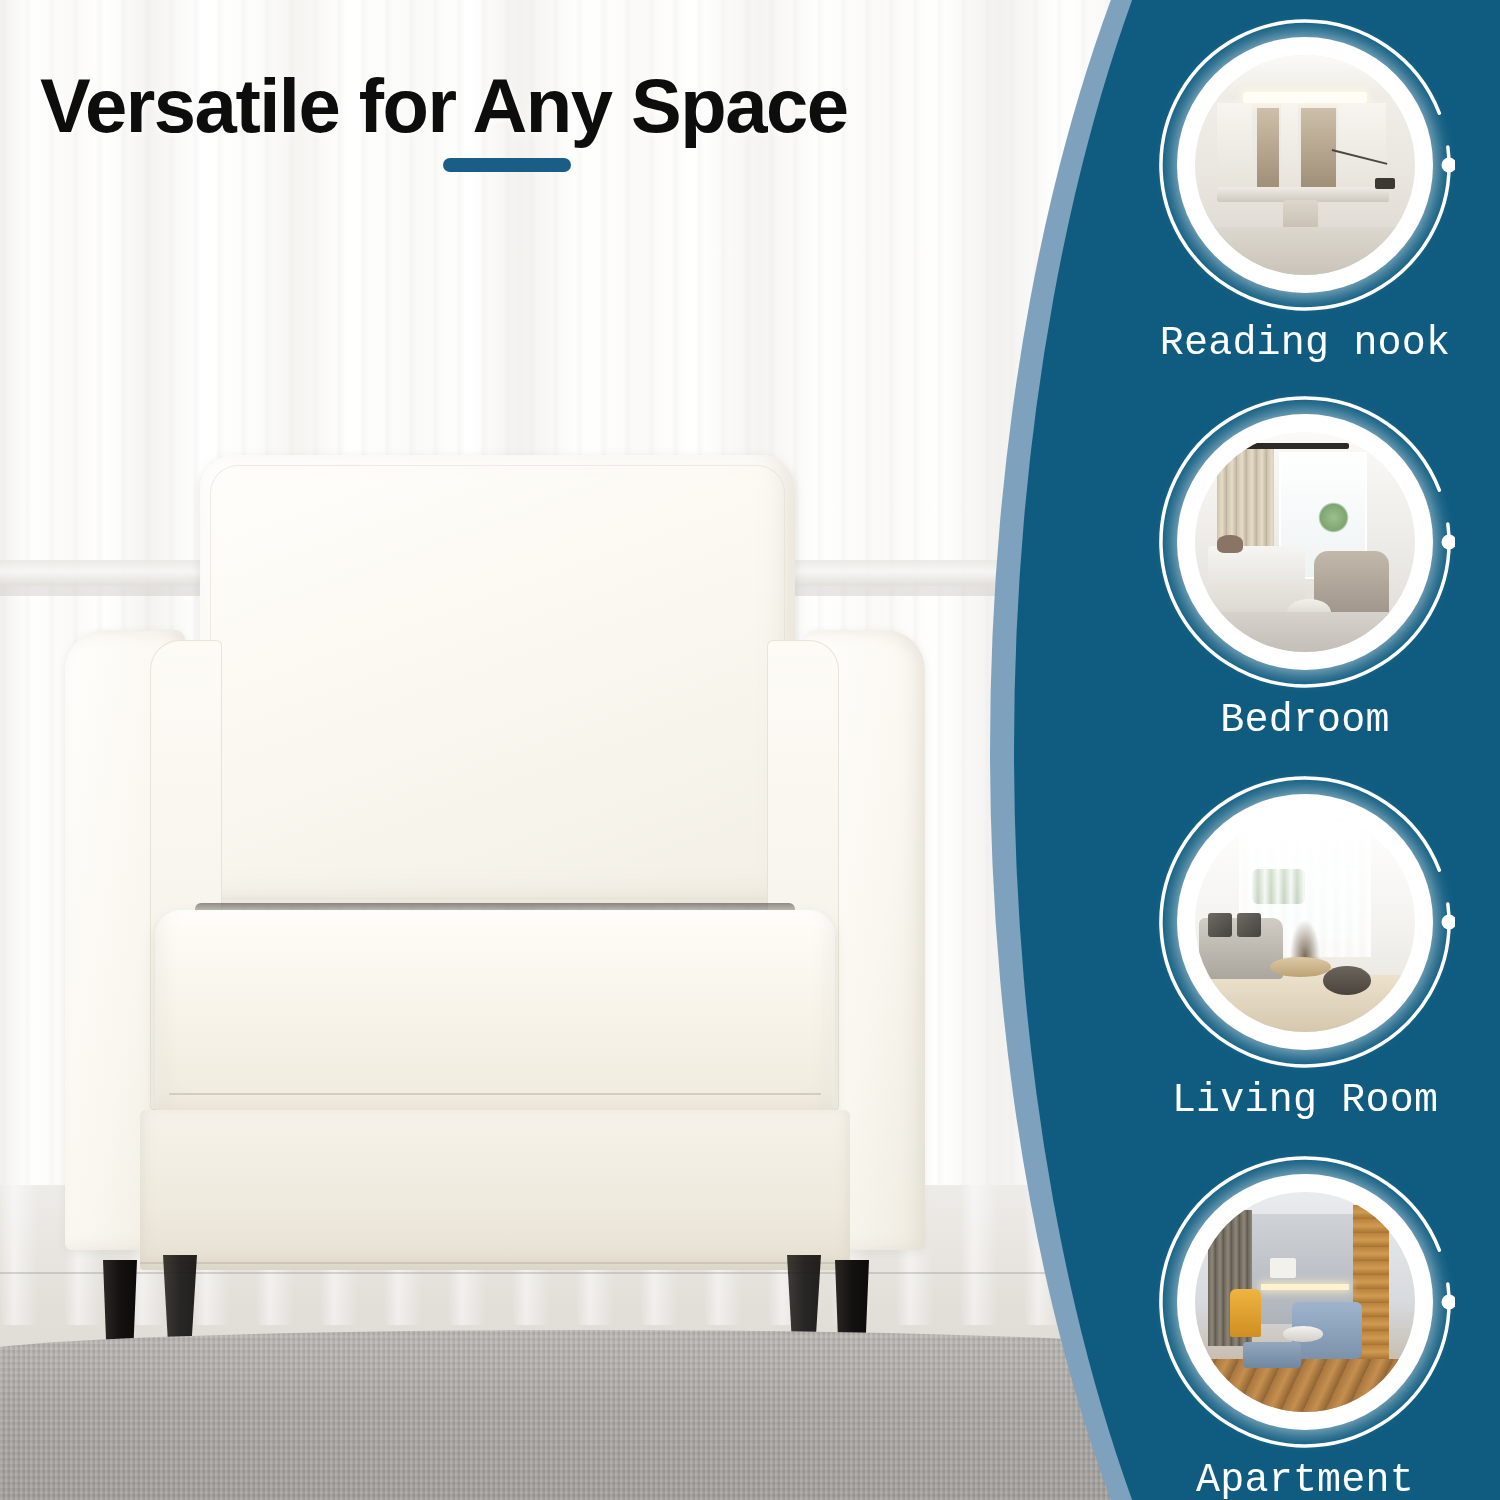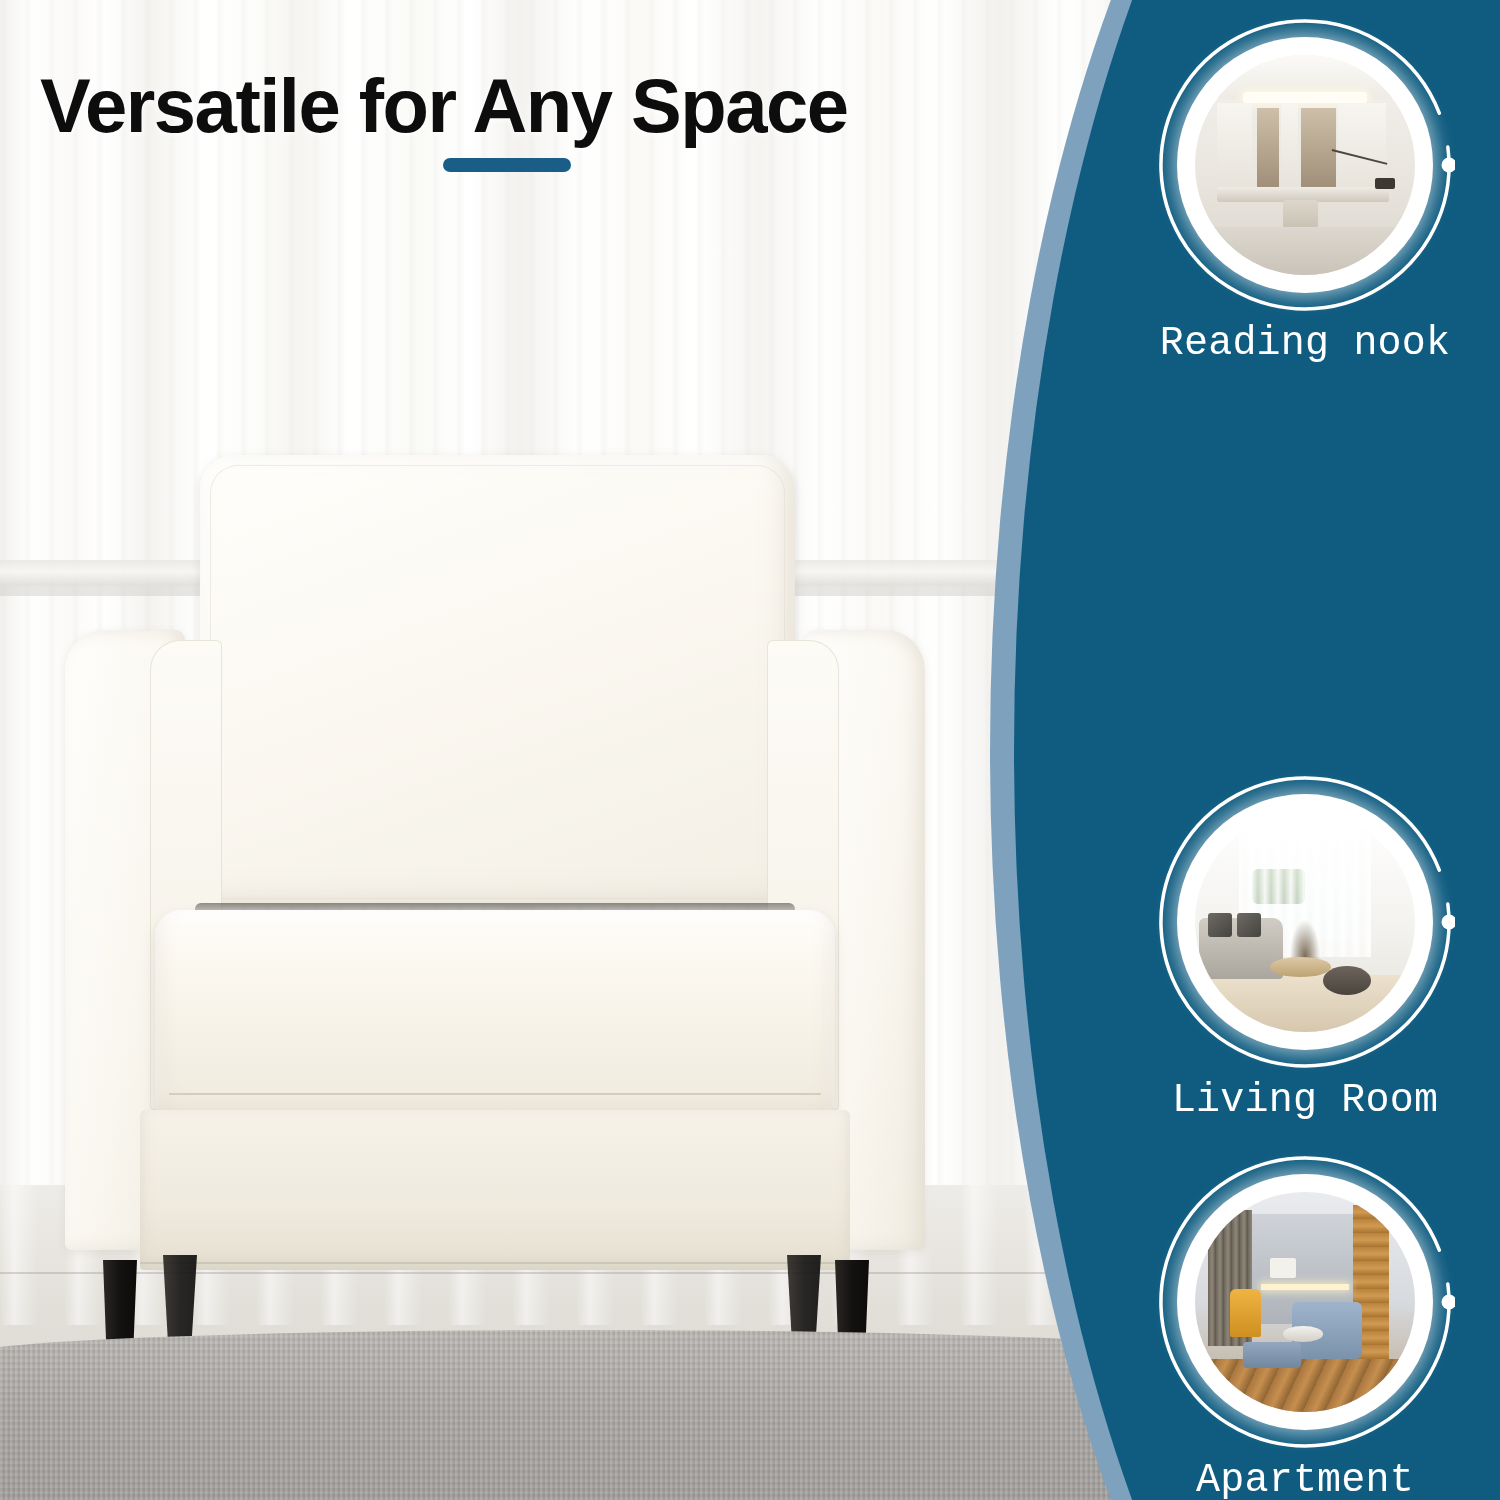--- a/index.html
+++ b/index.html
@@ -353,20 +353,42 @@
           <div class="rn-floor"></div>
         </div>
       </div>
       <svg class="feature-arc" viewBox="0 0 300 300">
         <path d="M150 6 A144 144 0 1 1 149.9 6" fill="none" stroke="#ffffff" stroke-width="3.5" stroke-dasharray="830 35" stroke-dashoffset="-208" stroke-linecap="round"></path>
         <circle cx="294" cy="150" r="7.5" fill="#ffffff"></circle>
       </svg>
       <div class="feature-label" style="color: rgb(255, 255, 255);">Reading nook</div>
     </div>
 
+    <div class="feature" id="feat-1" style="left:195px; top:392px;">
+      <div class="feature-photo-ring"></div>
+      <div class="feature-photo">
+        <div class="mini">
+          <div class="bd-bg"></div>
+          <div class="bd-window"></div>
+          <div class="bd-curtain"></div>
+          <div class="bd-rod"></div>
+          <div class="bd-plant"></div>
+          <div class="bd-bed"></div>
+          <div class="bd-cat"></div>
+          <div class="bd-sofa"></div>
+          <div class="bd-table"></div>
+          <div class="bd-floor"></div>
+        </div>
+      </div>
+      <svg class="feature-arc" viewBox="0 0 300 300">
+        <path d="M150 6 A144 144 0 1 1 149.9 6" fill="none" stroke="#ffffff" stroke-width="3.5" stroke-dasharray="830 35" stroke-dashoffset="-208" stroke-linecap="round"></path>
+        <circle cx="294" cy="150" r="7.5" fill="#ffffff"></circle>
+      </svg>
+      <div class="feature-label" style="color: rgb(255, 255, 255);">Bedroom</div>
+    </div>
 
     <div class="feature" id="feat-3" style="left:195px; top:1152px;">
       <div class="feature-photo-ring"></div>
       <div class="feature-photo">
         <div class="mini">
           <div class="ap-bg"></div>
           <div class="ap-wall"></div>
           <div class="ap-curtain"></div>
           <div class="ap-wood"></div>
           <div class="ap-led"></div>

